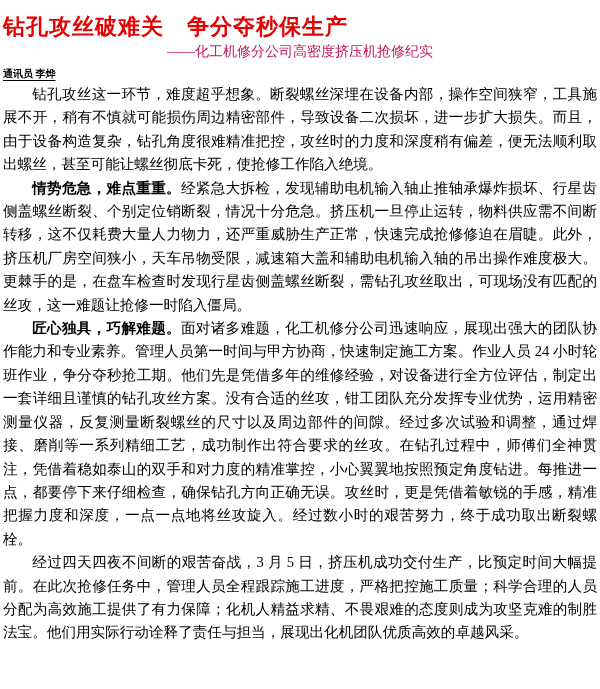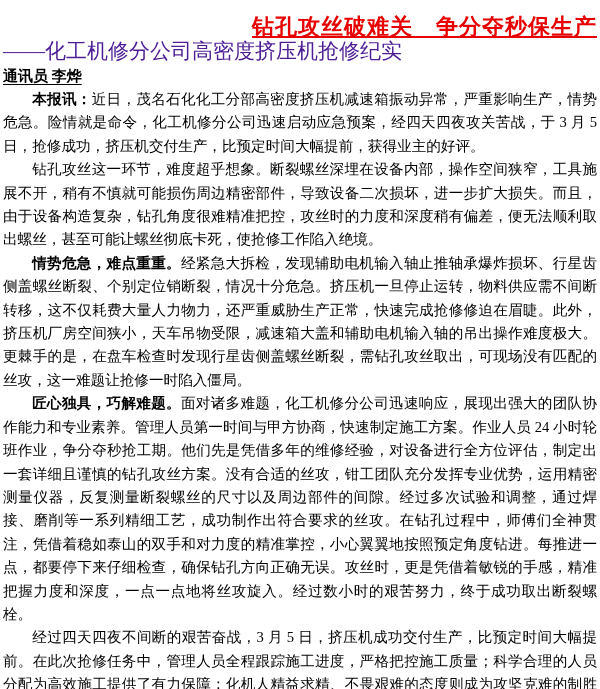--- a/index.html
+++ b/index.html
@@ -12,39 +12,39 @@
     height: 689px;
     overflow: hidden;
     font-family: "Liberation Serif", serif;
     color: #000000;
   }
   .page {
     padding: 6px 3px 0 3px;
   }
   .doc-title {
     margin: 8px 0 2px 0;
-    text-align: right;
+    text-align: left;
     font-family: "Liberation Sans", sans-serif;
     font-weight: bold;
     font-size: 22px;
     line-height: 26px;
     color: #e60000;
     letter-spacing: 1px;
-    text-decoration: underline;
   }
   .doc-subtitle {
     margin: 2px 0 6px 0;
-    font-size: 21px;
+    text-align: center;
+    font-size: 14px;
     line-height: 19px;
     font-weight: normal;
-    color: #4c1d95;
+    color: #be185d;
   }
   .byline {
     margin: 4px 0 2px 0;
-    font-size: 15px;
+    font-size: 10px;
     font-weight: bold;
     text-decoration: underline;
     text-underline-offset: 3px;
   }
   .article p {
     margin: 0;
     font-size: 14.6px;
     line-height: 23.4px;
     text-align: justify;
     text-indent: 2em;
@@ -59,21 +59,20 @@
 <div class="page">
 
   <h1 class="doc-title">钻孔攻丝破难关　争分夺秒保生产</h1>
 
   <h2 class="doc-subtitle">——化工机修分公司高密度挤压机抢修纪实</h2>
 
   <div class="byline">通讯员 李烨</div>
 
   <div class="article">
 
-    <p><b class="lead">本报讯：</b><span>近日，茂名石化化工分部高密度挤压机减速箱振动异常，严重影响生产，情势危急。险情就是命令，化工机修分公司迅速启动应急预案，经四天四夜攻关苦战，于 3 月 5 日，抢修成功，挤压机交付生产，比预定时间大幅提前，获得业主的好评。</span></p>
 
     <p><b class="lead"></b><span>钻孔攻丝这一环节，难度超乎想象。断裂螺丝深埋在设备内部，操作空间狭窄，工具施展不开，稍有不慎就可能损伤周边精密部件，导致设备二次损坏，进一步扩大损失。而且，由于设备构造复杂，钻孔角度很难精准把控，攻丝时的力度和深度稍有偏差，便无法顺利取出螺丝，甚至可能让螺丝彻底卡死，使抢修工作陷入绝境。</span></p>
 
     <p><b class="lead">情势危急，难点重重。</b><span>经紧急大拆检，发现辅助电机输入轴止推轴承爆炸损坏、行星齿侧盖螺丝断裂、个别定位销断裂，情况十分危急。挤压机一旦停止运转，物料供应需不间断转移，这不仅耗费大量人力物力，还严重威胁生产正常，快速完成抢修修迫在眉睫。此外，挤压机厂房空间狭小，天车吊物受限，减速箱大盖和辅助电机输入轴的吊出操作难度极大。更棘手的是，在盘车检查时发现行星齿侧盖螺丝断裂，需钻孔攻丝取出，可现场没有匹配的丝攻，这一难题让抢修一时陷入僵局。</span></p>
 
     <p><b class="lead">匠心独具，巧解难题。</b><span>面对诸多难题，化工机修分公司迅速响应，展现出强大的团队协作能力和专业素养。管理人员第一时间与甲方协商，快速制定施工方案。作业人员 24 小时轮班作业，争分夺秒抢工期。他们先是凭借多年的维修经验，对设备进行全方位评估，制定出一套详细且谨慎的钻孔攻丝方案。没有合适的丝攻，钳工团队充分发挥专业优势，运用精密测量仪器，反复测量断裂螺丝的尺寸以及周边部件的间隙。经过多次试验和调整，通过焊接、磨削等一系列精细工艺，成功制作出符合要求的丝攻。在钻孔过程中，师傅们全神贯注，凭借着稳如泰山的双手和对力度的精准掌控，小心翼翼地按照预定角度钻进。每推进一点，都要停下来仔细检查，确保钻孔方向正确无误。攻丝时，更是凭借着敏锐的手感，精准把握力度和深度，一点一点地将丝攻旋入。经过数小时的艰苦努力，终于成功取出断裂螺栓。</span></p>
 
     <p><b class="lead"></b><span>经过四天四夜不间断的艰苦奋战，3 月 5 日，挤压机成功交付生产，比预定时间大幅提前。在此次抢修任务中，管理人员全程跟踪施工进度，严格把控施工质量；科学合理的人员分配为高效施工提供了有力保障；化机人精益求精、不畏艰难的态度则成为攻坚克难的制胜法宝。他们用实际行动诠释了责任与担当，展现出化机团队优质高效的卓越风采。</span></p>
 
   </div>

